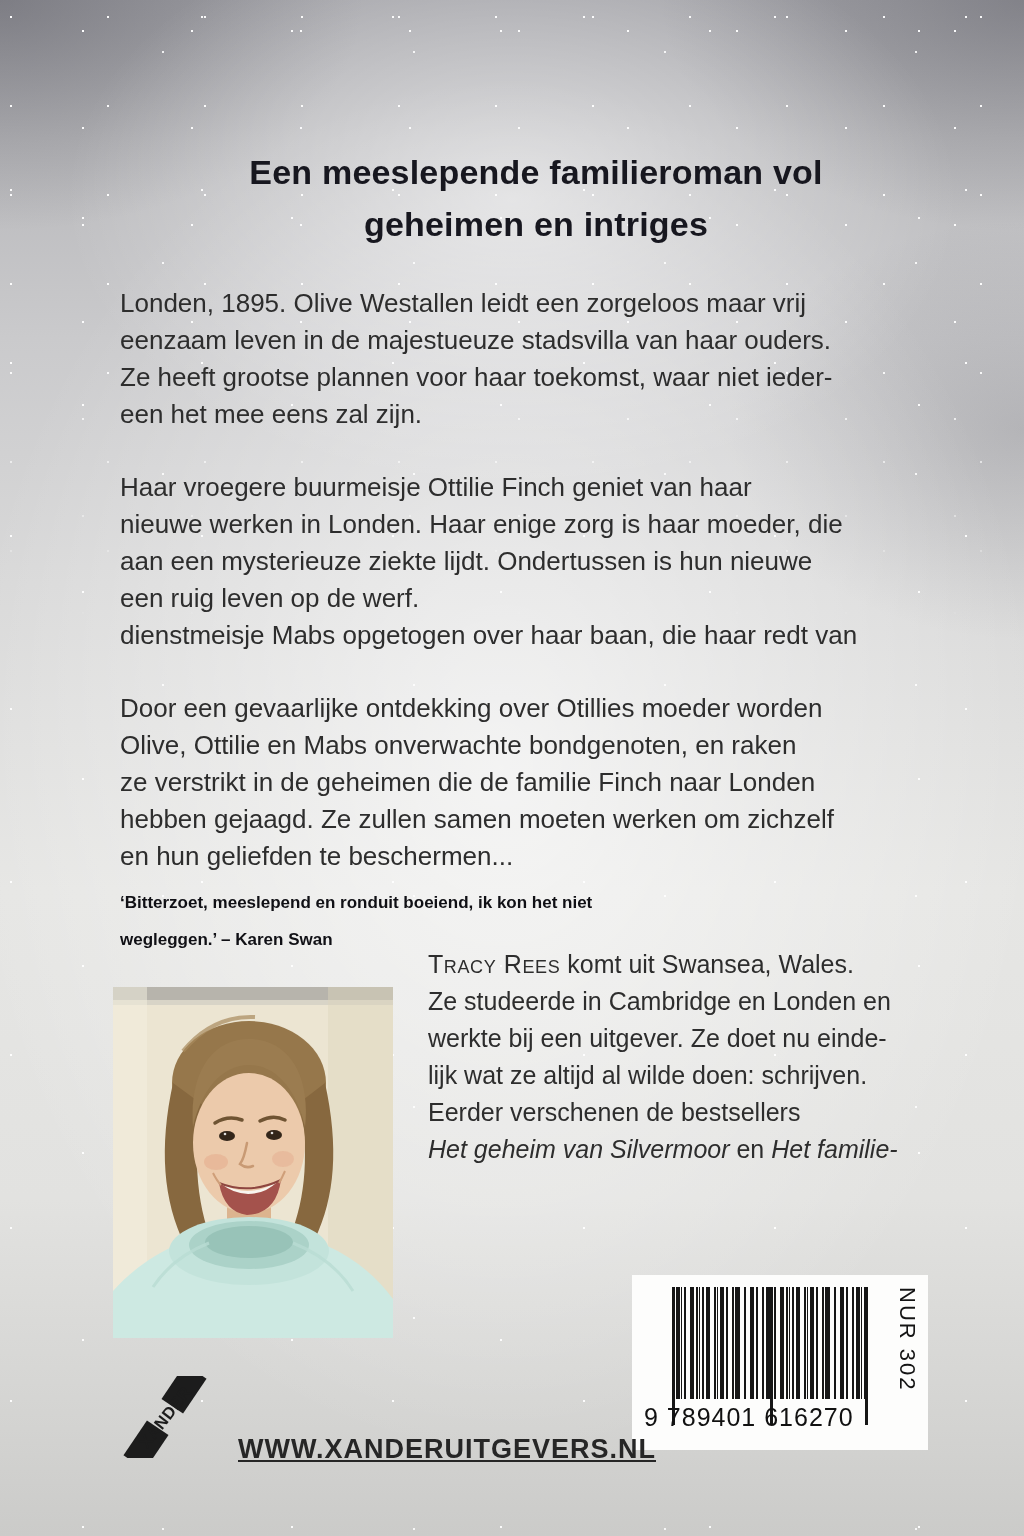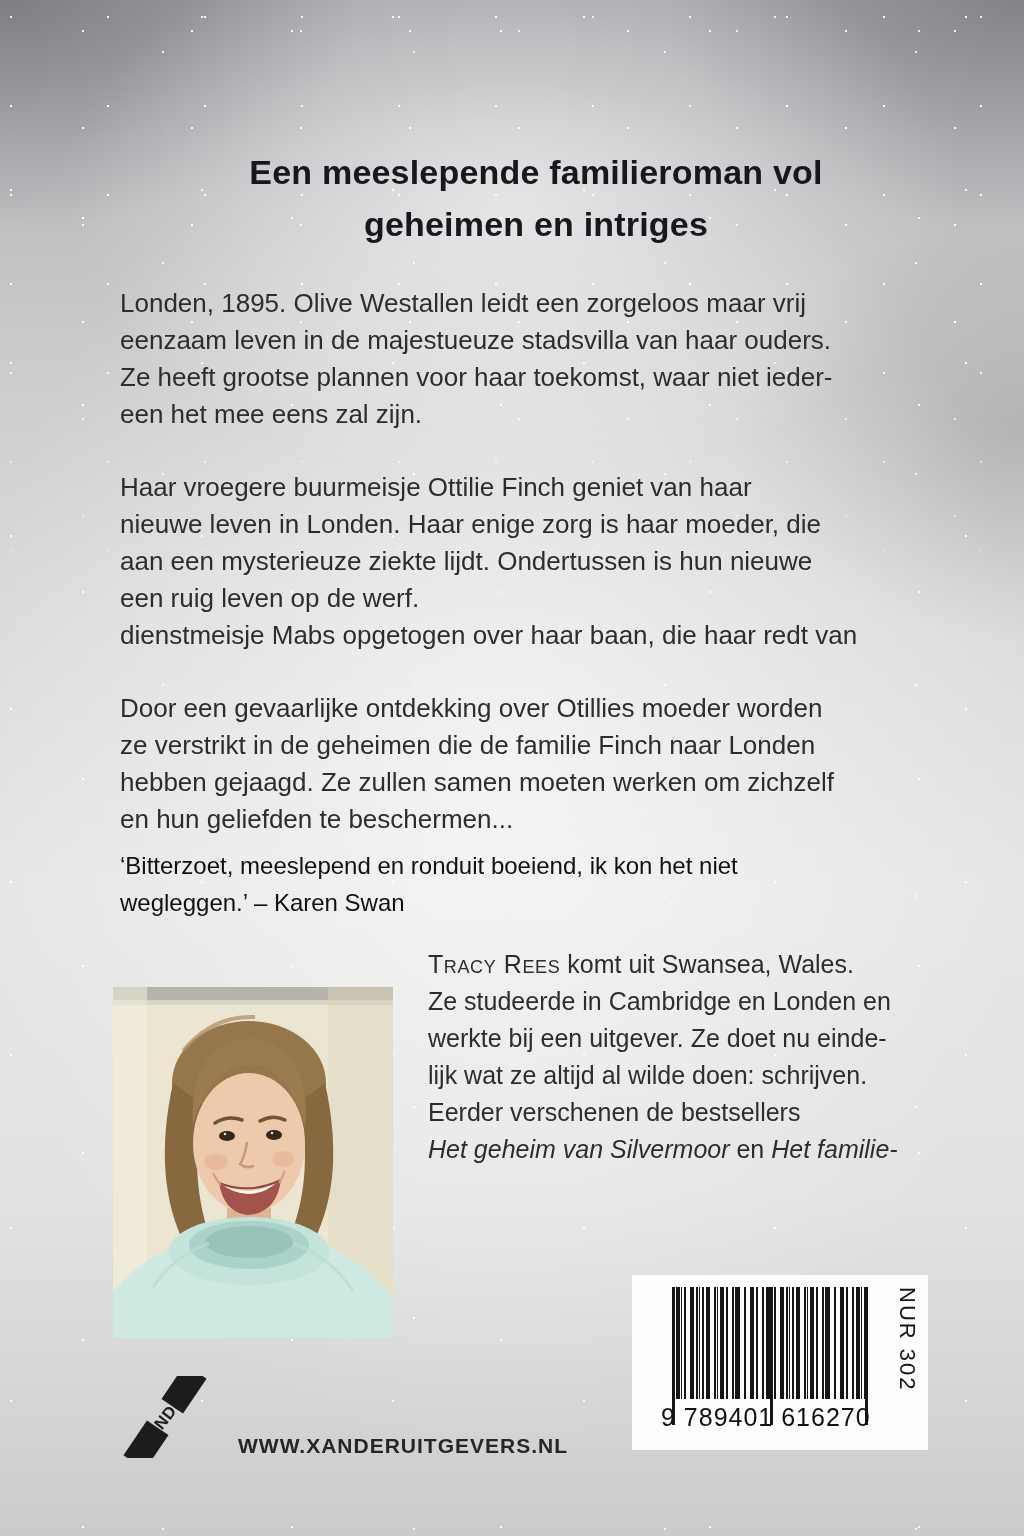--- a/index.html
+++ b/index.html
@@ -28,42 +28,42 @@
     background-size:97px 89px,123px 79px,109px 97px,87px 71px,131px 111px,73px 61px;
     -webkit-mask-image:linear-gradient(180deg,#000 55%,transparent 100%);
     mask-image:linear-gradient(180deg,#000 55%,transparent 100%);
   }
   .title{position:absolute;top:146px;left:0;width:100%;margin:0;text-align:center;
     font-size:34px;line-height:52px;font-weight:700;color:#17171f;letter-spacing:.2px;padding-left:24px;}
   .title span{display:block;}
   .synopsis{position:absolute;left:112px;top:285px;width:810px;color:#2d2d2d;font-size:26px;}
   .synopsis p{margin:0 0 36px 8px;}
   .ln{display:block;height:37px;line-height:37px;white-space:nowrap;}
-  .quote{font-weight:400;color:#101015;font-size:24px;margin-top:-27px !important;}
+  .quote{font-weight:700;color:#101015;font-size:17px;margin-top:-27px !important;}
   .photo{position:absolute;left:113px;top:987px;width:280px;height:351px;}
   .photo svg{display:block;width:100%;height:100%;}
   .bio{position:absolute;left:428px;top:946px;width:520px;color:#2d2d2d;font-size:25px;}
   .bio .ln{height:37px;line-height:37px;}
   .sc{font-variant-caps:small-caps;letter-spacing:.6px;}
   .bio i{font-style:italic;margin-top:36px;}
   .barcode-box{position:absolute;left:632px;top:1275px;width:296px;height:175px;background:#fdfdfc;}
   .bars{position:absolute;left:40px;top:12px;width:196px;height:112px;
     background-image:
       repeating-linear-gradient(90deg,#161616 0 2px,rgba(0,0,0,0) 2px 6px),
       repeating-linear-gradient(90deg,#161616 0 1px,rgba(0,0,0,0) 1px 9px),
       repeating-linear-gradient(90deg,rgba(0,0,0,0) 0 4px,#161616 4px 7px,rgba(0,0,0,0) 7px 15px);
   }
   .guard{position:absolute;top:12px;width:3px;height:138px;background:#161616;}
   .guard.g1{left:40px;} .guard.g2{left:138px;} .guard.g3{left:233px;}
-  .isbn{position:absolute;left:29px;top:128px;width:220px;font-size:25px;letter-spacing:1px;color:#111;white-space:nowrap;}
+  .isbn{position:absolute;left:12px;top:128px;width:220px;font-size:25px;letter-spacing:1px;color:#111;white-space:nowrap;}
   .nur{position:absolute;right:8px;top:12px;height:150px;writing-mode:vertical-rl;
     font-size:22px;letter-spacing:2px;color:#141414;white-space:nowrap;}
   .logo{position:absolute;left:122px;top:1376px;width:86px;height:82px;}
-  .website{position:absolute;left:238px;top:1434px;font-size:21px;font-weight:700;
-    letter-spacing:1px;color:#262626;white-space:nowrap;}
+  .website{position:absolute;left:238px;top:1434px;font-size:27px;font-weight:700;
+    letter-spacing:1px;color:#262626;white-space:nowrap;text-decoration:underline;}
 </style>
 </head>
 <body>
 
 <div class="cover">
   <div class="sparkles"></div>
   <div class="sparkles top"></div>
 
   <h1 class="title">
     <span>Een meeslepende familieroman vol</span>
@@ -72,27 +72,28 @@
 
   <div class="synopsis">
     <p>
       <span class="ln">Londen, 1895. Olive Westallen leidt een zorgeloos maar vrij</span>
       <span class="ln">eenzaam leven in de majestueuze stadsvilla van haar ouders.</span>
       <span class="ln">Ze heeft grootse plannen voor haar toekomst, waar niet ieder-</span>
       <span class="ln">een het mee eens zal zijn.</span>
     </p>
     <p>
       <span class="ln">Haar vroegere buurmeisje Ottilie Finch geniet van haar</span>
-      <span class="ln">nieuwe leven in Londen. Haar enige zorg is haar moeder, die</span>
+      <span class="ln">nieuwe werken in Londen. Haar enige zorg is haar moeder, die</span>
       <span class="ln">aan een mysterieuze ziekte lijdt. Ondertussen is hun nieuwe</span>
       <span class="ln">een ruig leven op de werf.</span>
       <span class="ln">dienstmeisje Mabs opgetogen over haar baan, die haar redt van</span>
     </p>
     <p>
       <span class="ln">Door een gevaarlijke ontdekking over Otillies moeder worden</span>
+      <span class="ln">Olive, Ottilie en Mabs onverwachte bondgenoten, en raken</span>
       <span class="ln">ze verstrikt in de geheimen die de familie Finch naar Londen</span>
       <span class="ln">hebben gejaagd. Ze zullen samen moeten werken om zichzelf</span>
       <span class="ln">en hun geliefden te beschermen...</span>
     </p>
     <p class="quote">
       <span class="ln">‘Bitterzoet, meeslepend en ronduit boeiend, ik kon het niet</span>
       <span class="ln">wegleggen.’ – Karen Swan</span>
     </p>
   </div>
 

